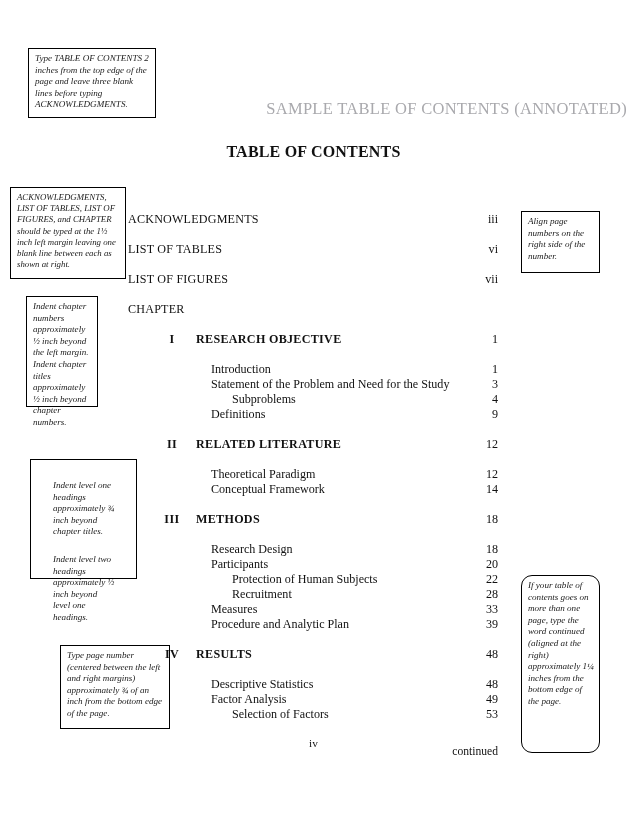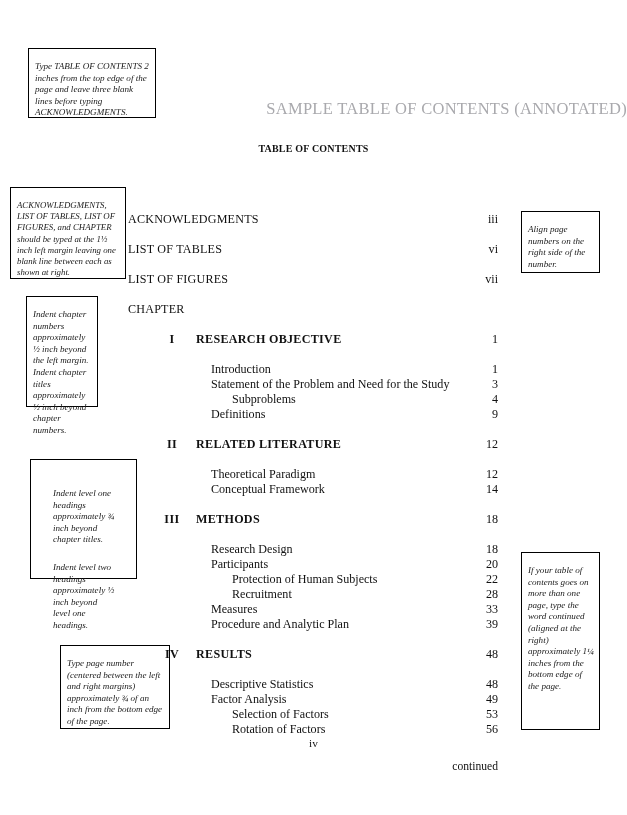--- a/index.html
+++ b/index.html
@@ -26,21 +26,21 @@
   .note {
     position: absolute;
     border: 1.3px solid #000000;
     background: #ffffff;
     box-sizing: border-box;
     font-family: "Liberation Serif", "DejaVu Serif", serif;
     font-style: italic;
     font-size: 9.1px;
     line-height: 11.6px;
     color: #1a1a1a;
-    padding: 12px 5px 4px 6px;
+    padding: 4px 5px 4px 6px;
     text-align: left;
   }
   .note p { margin: 16px; }
   .note p + p { margin-top: 9px; }
 
   
   .doc-title {
     position: absolute;
     left: 0;
     top: 99px;
@@ -50,21 +50,21 @@
     letter-spacing: 0.3px;
     color: #a9a9ad;
     font-family: "Liberation Serif", "DejaVu Serif", serif;
   }
   .toc-heading {
     position: absolute;
     left: 0;
     top: 143px;
     width: 627px;
     text-align: center;
-    font-size: 10px;
+    font-size: 16px;
     font-weight: bold;
     letter-spacing: 0.2px;
   }
 
   
   .toc {
     position: absolute;
     left: 128px;
     top: 212px;
     width: 370px;
@@ -144,21 +144,21 @@
 
   <div class="note" style="left:30px; top:459px; width:107px; height:120px;">
     <p>Indent level one headings approximately ¾ inch beyond chapter titles.</p>
     <p>Indent level two headings approximately ½ inch beyond level one headings.</p>
   </div>
 
   <div class="note" style="left:35px; top:645px; width:110px; height:84px;margin-left:25px;">Type page number (centered between the left and right margins) approximately ¾ of an inch from the bottom edge of the page.</div>
 
   <div class="note" style="left:521px; top:211px; width:79px; height:62px;">Align page numbers on the right side of the number.</div>
 
-  <div class="note" style="left:521px; top:552px; width:79px; height:178px;">If your table of contents goes on more than one page, type the word continued (aligned at the right) approximately 1¼ inches from the bottom edge of the page.</div>
+  <div class="note" style="left:521px; top:575px; width:79px; height:178px;border-radius:11px;">If your table of contents goes on more than one page, type the word continued (aligned at the right) approximately 1¼ inches from the bottom edge of the page.</div>
 
   <div class="doc-title">SAMPLE TABLE OF CONTENTS (ANNOTATED)</div>
   <div class="toc-heading">TABLE OF CONTENTS</div>
 
   <div class="toc">
 
     <div class="row front">
       <span class="label front-label">ACKNOWLEDGMENTS</span>
       <span class="pg">iii</span>
     </div>
@@ -262,24 +262,20 @@
       <span class="pg">48</span>
     </div>
     <div class="row">
       <span class="lvl1">Factor Analysis</span>
       <span class="pg">49</span>
     </div>
     <div class="row">
       <span class="lvl2">Selection of Factors</span>
       <span class="pg">53</span>
     </div>
-    <div class="row">
-      <span class="lvl2">Rotation of Factors</span>
-      <span class="pg">56</span>
-    </div>
 
     <div class="row" style="height:38px;">
       <span class="continued" style="top:23px;">continued</span>
     </div>
   </div>
 
   <div class="folio">iv</div>
 
 </div>
 

